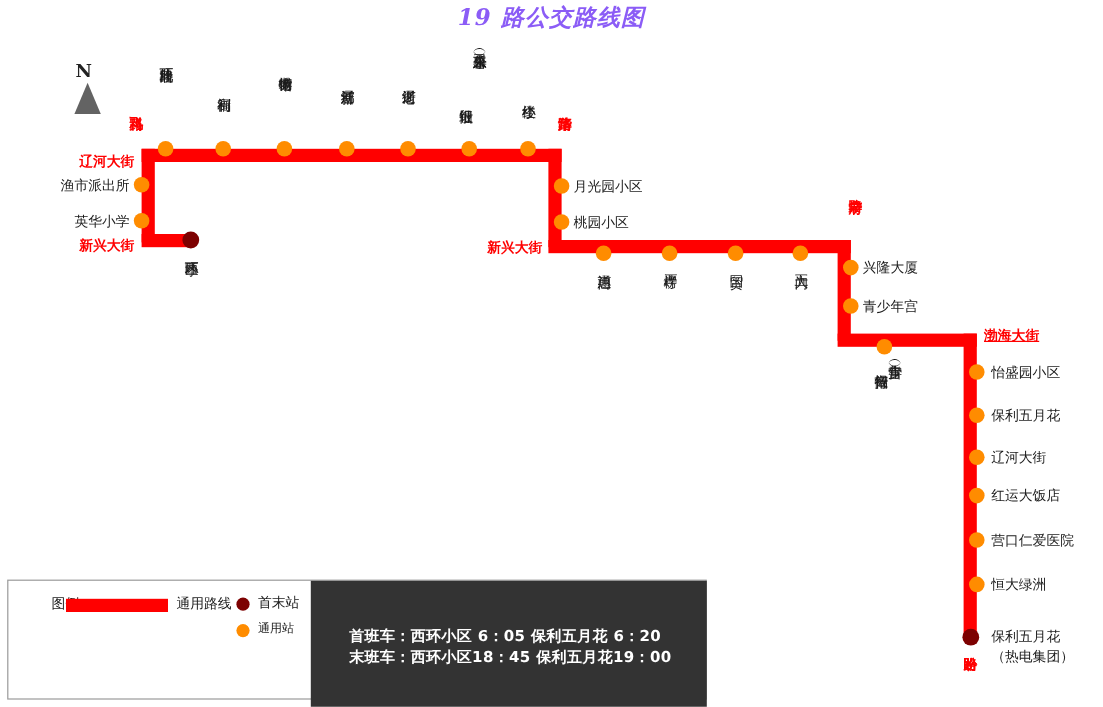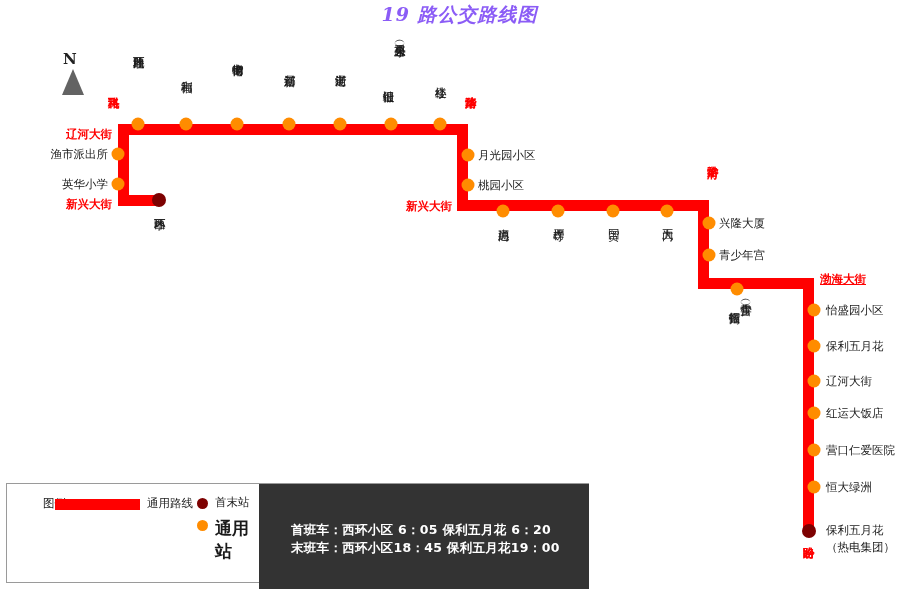--- a/index.html
+++ b/index.html
@@ -44,21 +44,21 @@
   
   .legendbox{position:absolute;left:6px;top:483px;width:583px;height:100px;
              border:1px solid #9a9a9a;background:#ffffff;box-sizing:border-box;}
   .legend-left{position:absolute;left:0;top:0;width:252px;height:98px;}
   .lg-title{position:absolute;left:10px;top:12px;font-size:11.5px;color:#1a1a1a;padding-left:26px;}
   .lg-bar{position:absolute;left:48px;top:15px;width:85px;height:11px;background:#ff0000;}
   .lg-bartxt{position:absolute;left:140px;top:12px;font-size:11.5px;color:#1a1a1a;}
   .lg-d1{position:absolute;left:190px;top:14px;width:11px;height:11px;border-radius:50%;background:#7d0101;}
   .lg-t1{position:absolute;left:208px;top:11px;font-size:11.5px;color:#1a1a1a;}
   .lg-d2{position:absolute;left:190px;top:36px;width:11px;height:11px;border-radius:50%;background:#ff8c00;}
-  .lg-t2{position:absolute;left:208px;top:33px;font-size:17px;color:#1a1a1a;font-weight:bold;}
+  .lg-t2{position:absolute;left:208px;top:33px;font-size:10px;color:#1a1a1a;}
   .sched{position:absolute;left:252px;top:0;width:330px;height:108px;background:#333333;}
   .sched .line{position:absolute;left:32px;color:#ffffff;font-size:12.5px;font-weight:bold;
                white-space:nowrap;letter-spacing:0.3px;}
   .sched .l1{top:38px;}
   .sched .l2{top:56px;}
 </style>
 </head>
 <body>
 
 <div id="map">

